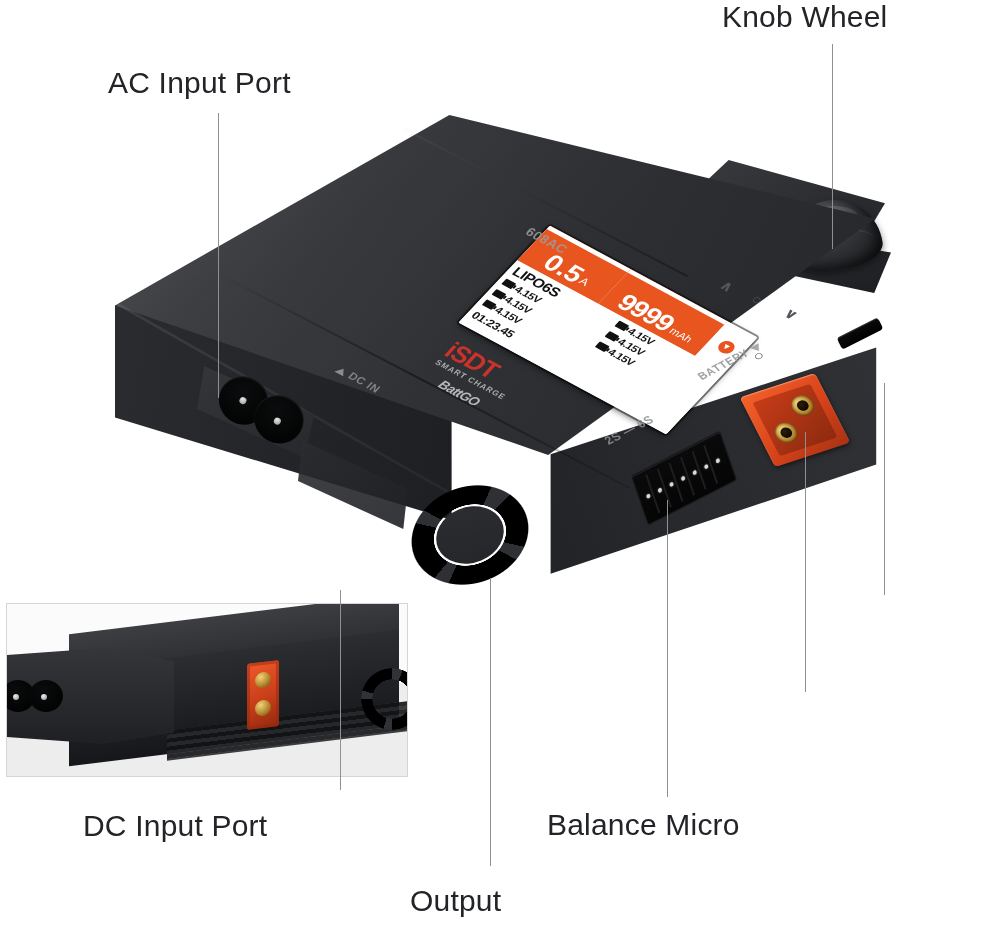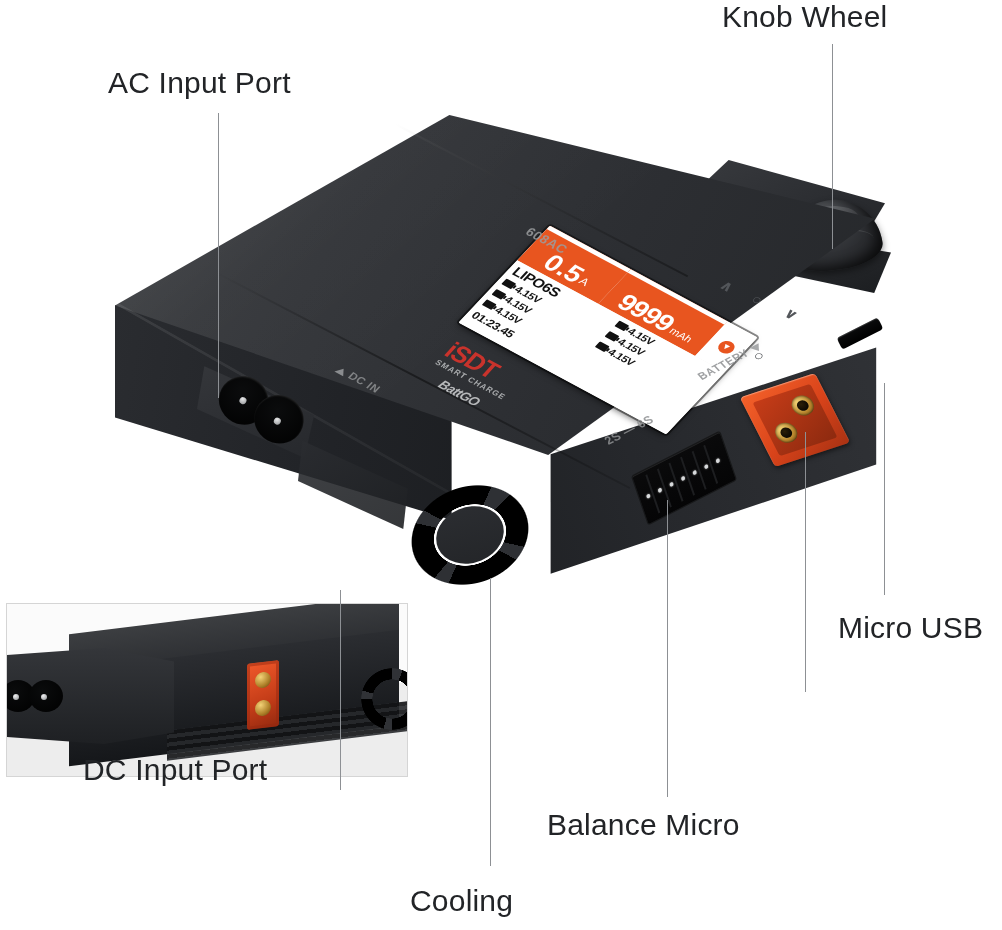--- a/index.html
+++ b/index.html
@@ -516,22 +516,21 @@
   <div class="leader" style="left:884px;top:383px;height:212px;"></div>
   <div class="leader" style="left:805px;top:432px;height:260px;"></div>
   <div class="leader" style="left:667px;top:500px;height:297px;"></div>
   <div class="leader" style="left:490px;top:578px;height:288px;"></div>
   <div class="leader" style="left:340px;top:590px;height:200px;"></div>
 
   <div class="callout" style="left:108px;top:68px;">AC Input Port</div>
 
   <div class="callout" style="left:722px;top:2px;">Knob Wheel</div>
 
-  <div class="callout" style="left:838px;top:613px;">Micro USB</div>
 
 
   <div class="callout" style="left:547px;top:810px;">Balance Micro</div>
 
-  <div class="callout" style="left:410px;top:886px;">Cooling</div>
-
-  <div class="callout" style="left:83px;top:755px;">DC Input Port</div>
+  <div class="callout" style="left:410px;top:886px;">Output</div>
+
+  <div class="callout" style="left:83px;top:811px;">DC Input Port</div>
 
 </div>
 
 </body></html>

